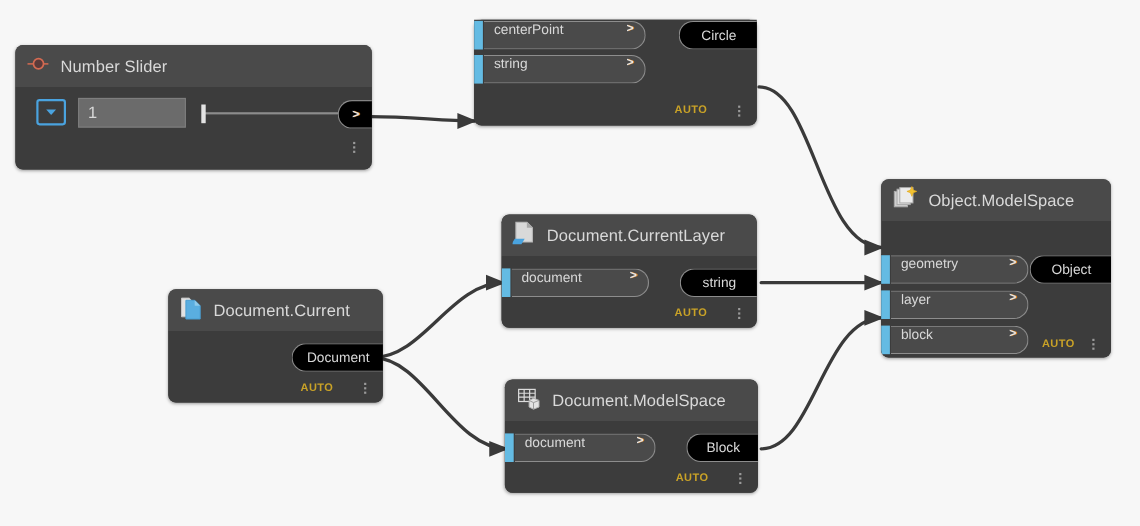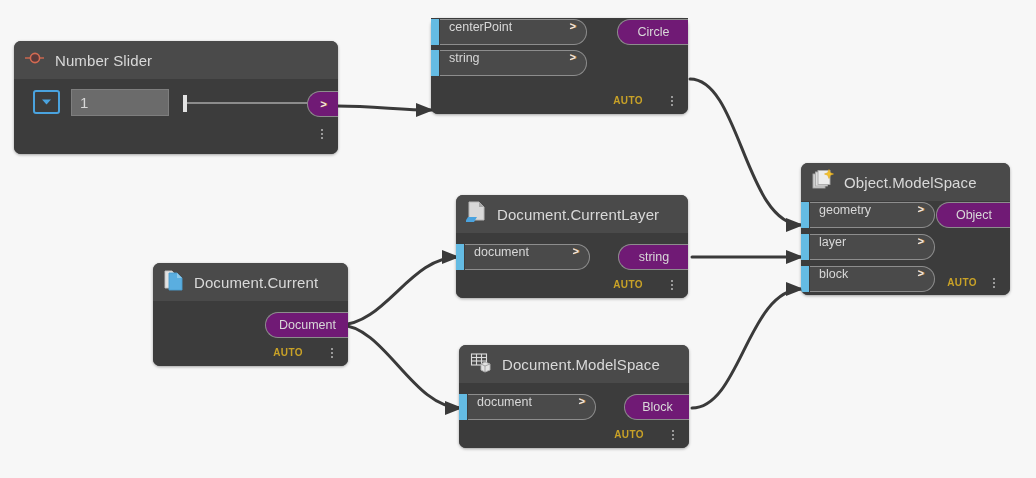--- a/index.html
+++ b/index.html
@@ -91,21 +91,21 @@
     position: absolute;
     right: 10px;
     font-size: 11px;
     color: #e8e8e8;
     text-shadow: 1px 0 0 #d98324;
     font-weight: bold;
   }
   .port-out {
     position: absolute;
     height: 26px;
-    background: #701a75;
+    background: #000000;
     border: 1px solid #8d8d8d;
     border-right: none;
     border-radius: 13px 0 0 13px;
     box-sizing: border-box;
     display: flex;
     align-items: center;
     justify-content: center;
     color: #d8d8d8;
     font-size: 12.5px;
     padding: 0 10px;
@@ -364,21 +364,21 @@
       <span class="icon">
         <svg width="24" height="24" viewBox="0 0 24 24">
           <rect x="2" y="6" width="12" height="14" fill="#cfcfcf" stroke="#a9a9a9" stroke-width="0.9"></rect>
           <rect x="4.5" y="4" width="12" height="14" fill="#dedede" stroke="#a9a9a9" stroke-width="0.9"></rect>
           <rect x="7" y="2.5" width="12" height="14" fill="#ececec" stroke="#a9a9a9" stroke-width="0.9"></rect>
           <path d="M18 1.5 L19.3 4.8 L22.5 6 L19.3 7.2 L18 10.5 L16.7 7.2 L13.5 6 L16.7 4.8 Z" fill="#f2c230" stroke="#e0a71c" stroke-width="0.6"></path>
         </svg>
       </span>
       <span class="node-title">Object.ModelSpace</span>
     </div>
-    <div class="node-body" style="height:94px;">
+    <div class="node-body" style="height:94px;margin-top:30px;">
       <div class="port-in" style="top:49px; width:125px; margin-top:-48px;">
         <span>geometry</span>
         <span class="port-chev">&gt;</span>
       </div>
       <div class="port-in" style="top:33px; width:125px;">
         <span>layer</span>
         <span class="port-chev">&gt;</span>
       </div>
       <div class="port-in" style="top:65px; width:125px;">
         <span>block</span>

